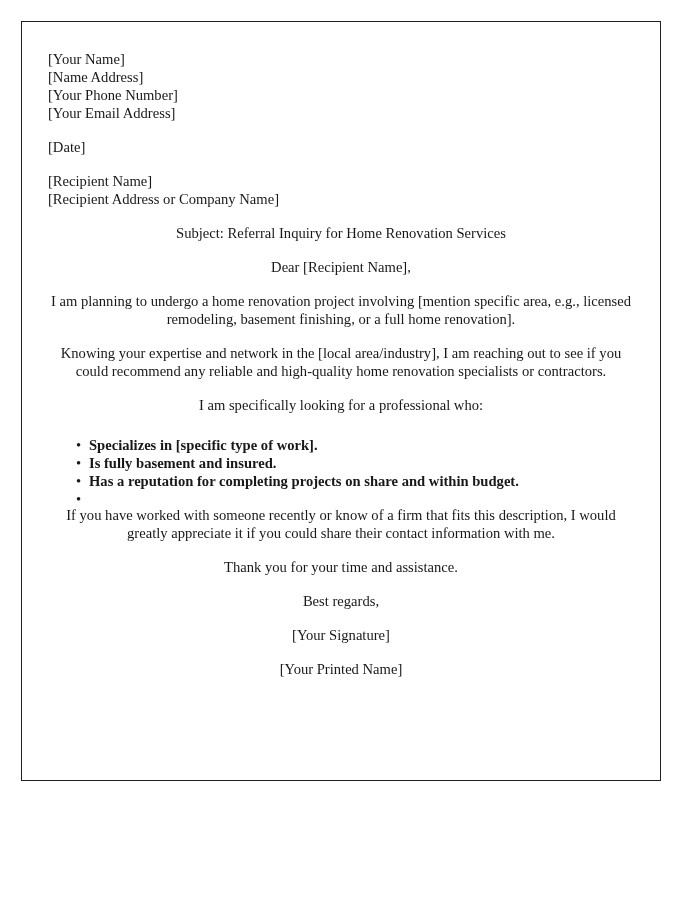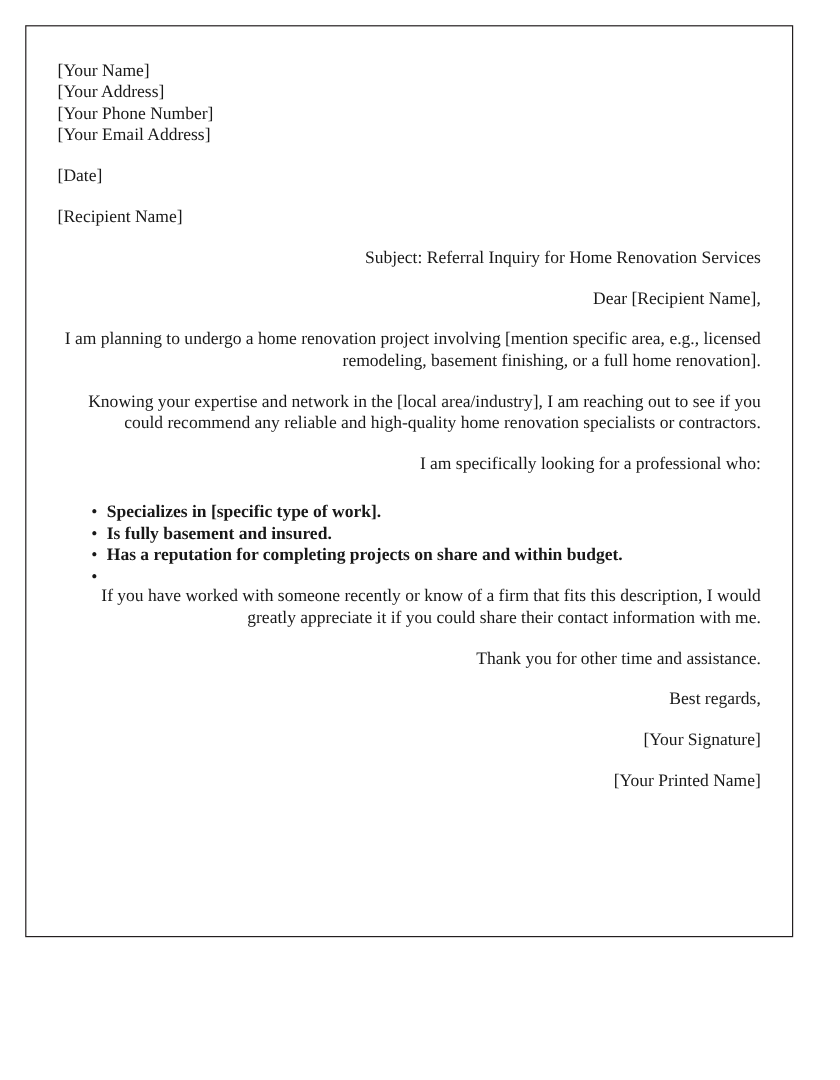--- a/index.html
+++ b/index.html
@@ -46,21 +46,21 @@
   .block:last-child {
     margin-bottom: 0;
   }
   .line {
     margin: 0;
     padding: 0;
     white-space: pre-wrap;
   }
   .para {
     margin: 0 0 16px 0;
-    text-align: right;
+    text-align: center;
   }
   .bullet-list {
     list-style: none;
     margin: 0 0 16px 0;
     padding: 0 0 0 0;
   }
   .bullet-list li {
     position: relative;
     padding-left: 41px;
     line-height: 18px;
@@ -83,31 +83,32 @@
 </head>
 <body>
 
 <div class="page-canvas">
 
   <div class="letter-sheet">
     <div class="letter-body">
 
       <div class="block">
         <p class="line">[Your Name]</p>
-        <p class="line">[Your Address]</p>
+        <p class="line">[Name Address]</p>
         <p class="line">[Your Phone Number]</p>
         <p class="line">[Your Email Address]</p>
       </div>
 
       <div class="block">
         <p class="line">[Date]</p>
       </div>
 
       <div class="block">
         <p class="line">[Recipient Name]</p>
+        <p class="line">[Recipient Address or Company Name]</p>
       </div>
 
       <p class="para">Subject: Referral Inquiry for Home Renovation Services</p>
 
       <p class="para">Dear [Recipient Name],</p>
 
       <p class="para">I am planning to undergo a home renovation project involving [mention specific area, e.g., licensed remodeling, basement finishing, or a full home renovation].</p>
 
       <p class="para">Knowing your expertise and network in the [local area/industry], I am reaching out to see if you could recommend any reliable and high-quality home renovation specialists or contractors.</p>
 
@@ -128,21 +129,21 @@
           <span class="bullet-dot">•</span>
           <span class="bullet-text">Has a reputation for completing projects on share and within budget.</span>
         </li>
         <li>
           <span class="bullet-dot">•</span>
         </li>
       </ul>
 
       <p class="para">If you have worked with someone recently or know of a firm that fits this description, I would greatly appreciate it if you could share their contact information with me.</p>
 
-      <p class="para">Thank you for other time and assistance.</p>
+      <p class="para">Thank you for your time and assistance.</p>
 
       <p class="para">Best regards,</p>
 
       <p class="para">[Your Signature]</p>
 
       <p class="para">[Your Printed Name]</p>
 
     </div>
   </div>
 

